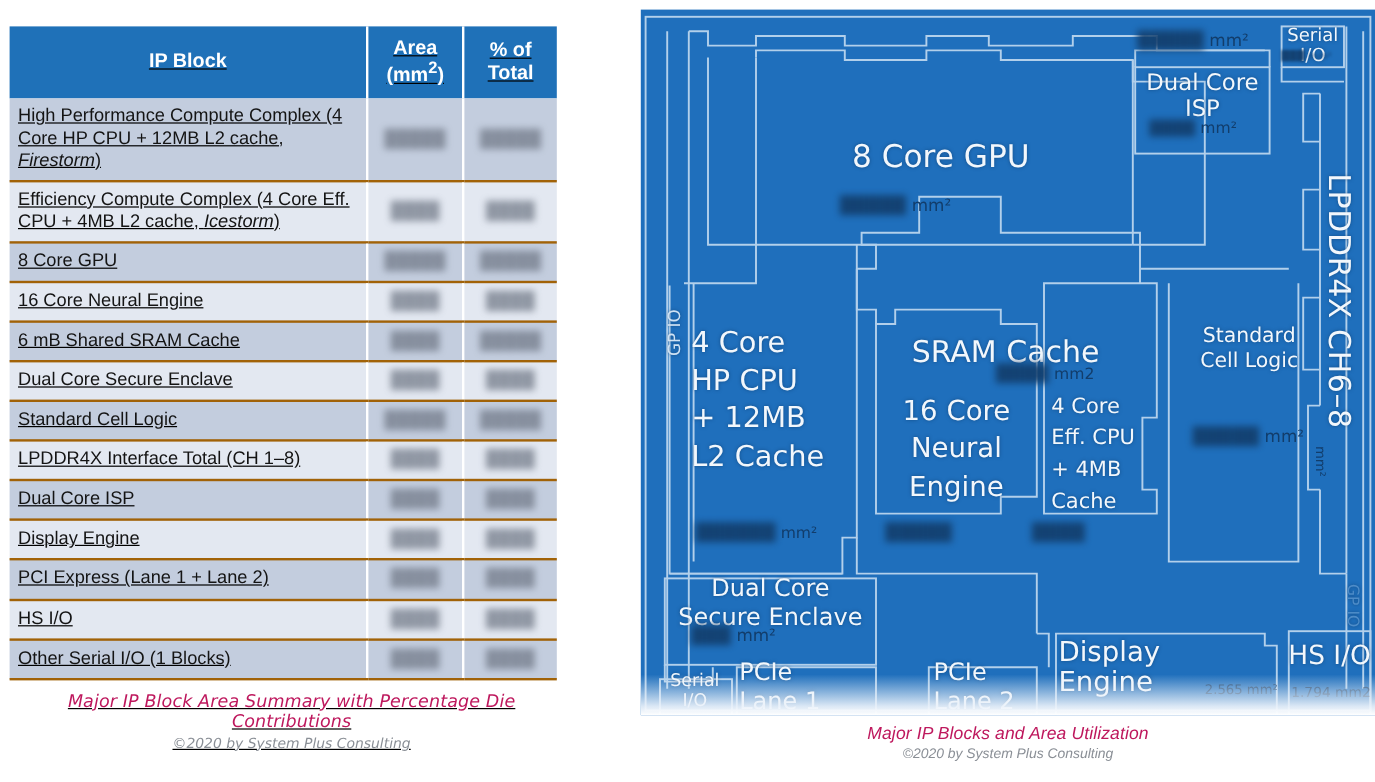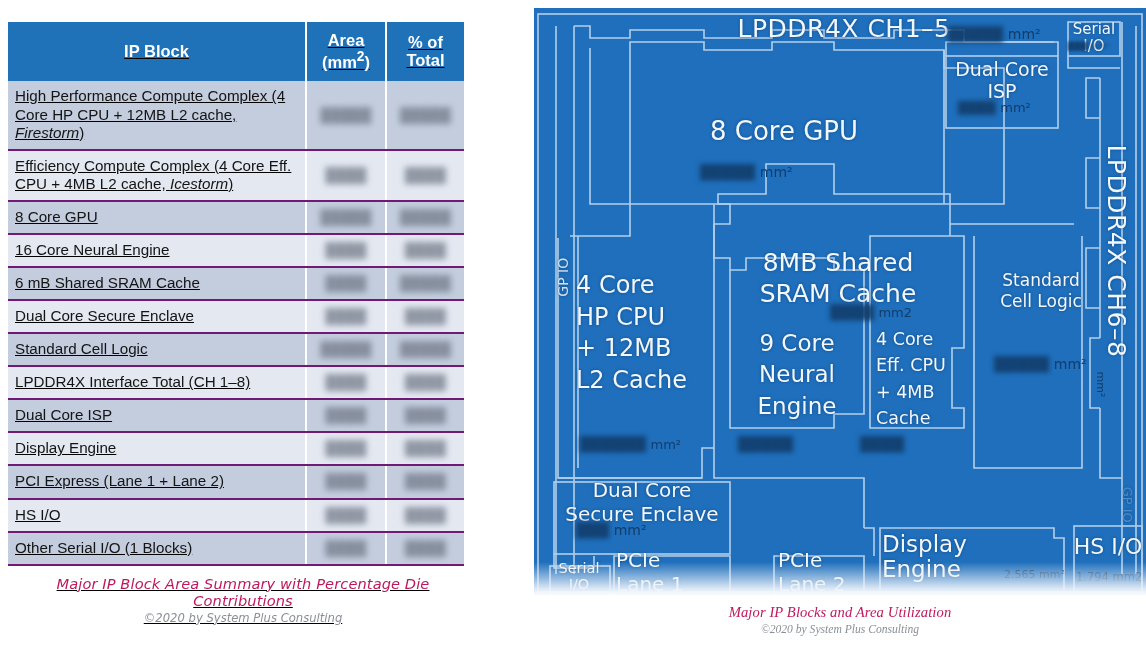--- a/index.html
+++ b/index.html
@@ -24,21 +24,21 @@
     background:#1F71B8;color:#ffffff;font-weight:bold;
     font-size:16.5px;line-height:1.12;text-align:center;
     padding:9px 4px 10px 4px;vertical-align:middle;
     border-right:2px solid #ffffff;
   }
   table.ip-table thead th:last-child{border-right:none;margin-top:32px;}
 
   table.ip-table tbody td{
     font-size:15.2px;color:#141414;padding:6px 7px 7px 7px;
     vertical-align:middle;line-height:1.19;
-    border-bottom:2px solid #701a75;
+    border-bottom:2px solid #a16207;
   }
   table.ip-table tbody tr.odd  td{background:#C3CDDE;}
   table.ip-table tbody tr.even td{background:#E3E8F1;}
   table.ip-table tbody td.num{
     text-align:center;border-left:2px solid #ffffff;
   }
   table.ip-table tbody td.name i{font-style:italic;}
 
   
   .blur{
@@ -91,21 +91,21 @@
   .area-val .blur{color:#123D6B;filter:blur(2.9px);opacity:.9;}
   .vert{
     transform:rotate(-90deg);transform-origin:50% 50%;
   }
   .vert-cw{
     transform:rotate(90deg);transform-origin:50% 50%;
   }
 
   .die-caption{
     position:absolute;left:0;top:596px;width:612px;text-align:center;
-    font-family:Liberation Serif, serif;
+    font-family:Liberation Sans, sans-serif;
   }
 </style>
 </head>
 <body>
 
 <div id="table-panel">
 
   <table class="ip-table">
     <colgroup>
         <col class="c-name">
@@ -262,21 +262,20 @@
 
         <path d="M346 530 L346 600 L530 600 L530 530 L520 530 L520 520 L346 520 Z"></path>
 
         <rect x="540" y="518" width="68" height="82"></rect>
 
         <path d="M588 470 L588 566"></path>
         <path d="M602 18 L602 566"></path>
       </g>
     </svg>
 
-    <div class="lbl" style="left:170px;top:8px;width:280px;font-size:25px;letter-spacing:.5px;">LPDDR4X CH1–5</div>
 
     <div class="lbl" style="left:100px;top:110px;width:300px;font-size:26px;">8 Core GPU</div>
     <div class="area-val" style="left:166px;top:156px;font-size:14px;">
       <span class="blur">█████</span>
       <span>mm²</span>
     </div>
 
     <div class="lbl wrap" style="left:414px;top:50px;width:108px;font-size:19px;line-height:1.16;">
       <span>Dual Core</span><br>
       <span>ISP</span>
@@ -313,30 +312,30 @@
       <span>HP CPU</span><br>
       <span>+ 12MB</span><br>
       <span>L2 Cache</span>
     </div>
     <div class="area-val" style="left:46px;top:428px;font-size:13px;">
       <span class="blur">██████</span>
       <span>mm²</span>
     </div>
 
     <div class="lbl wrap" style="left:184px;top:240px;width:240px;font-size:25px;line-height:1.22;">
-      <span>8MB Shared</span><br>
+      <br>
       <span>SRAM Cache</span>
     </div>
     <div class="area-val" style="left:296px;top:296px;font-size:13px;">
       <span class="blur">████</span>
       <span>mm2</span>
     </div>
 
     <div class="lbl wrap" style="left:196px;top:320px;width:134px;font-size:23px;line-height:1.36;">
-      <span>9 Core</span><br>
+      <span>16 Core</span><br>
       <span>Neural</span><br>
       <span>Engine</span>
     </div>
     <div class="area-val" style="left:204px;top:428px;font-size:13px;">
       <span class="blur">█████</span>
     </div>
 
     <div class="lbl wrap" style="left:338px;top:318px;width:96px;font-size:17.5px;line-height:1.5;text-align:left;padding-left:4px;box-sizing:border-box;">
       <span>4 Core</span><br>
       <span>Eff. CPU</span><br>

